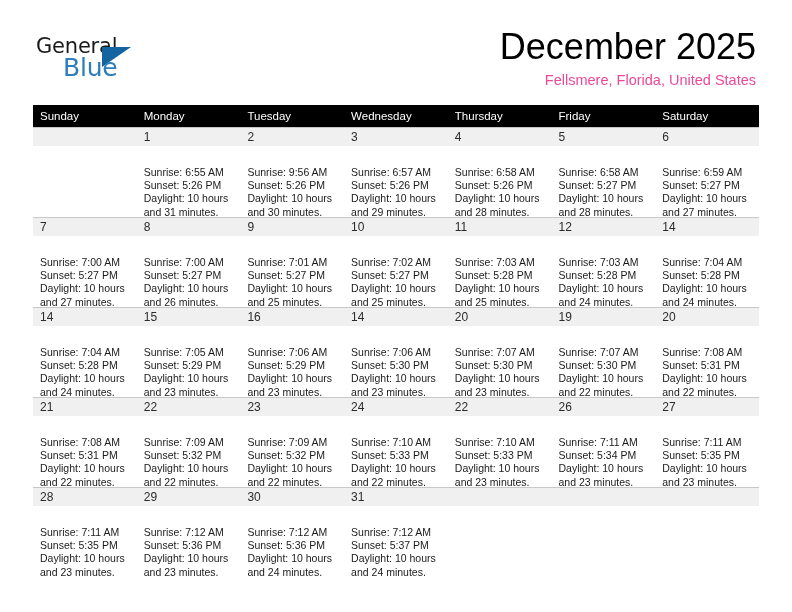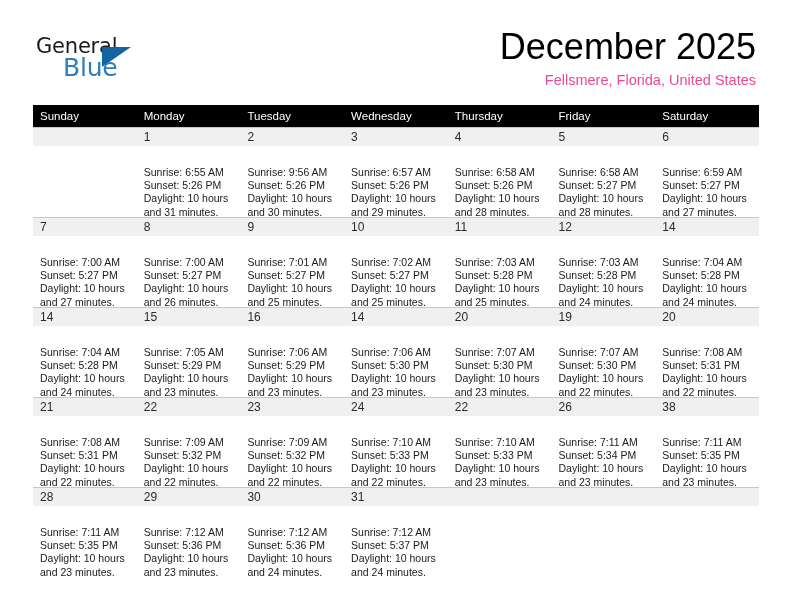--- a/index.html
+++ b/index.html
@@ -472,21 +472,21 @@
               <div class="info">
                 <div>Sunrise: 7:11 AM</div>
                 <div>Sunset: 5:34 PM</div>
                 <div>Daylight: 10 hours</div>
                 <div>and 23 minutes.</div>
               </div>
             </div>
           </td>
           <td>
             <div class="daycell">
-              <div class="daynum-band">38</div>
+              <div class="daynum-band">27</div>
               <div class="info">
                 <div>Sunrise: 7:11 AM</div>
                 <div>Sunset: 5:35 PM</div>
                 <div>Daylight: 10 hours</div>
                 <div>and 23 minutes.</div>
               </div>
             </div>
           </td>
         </tr>
         <tr>

